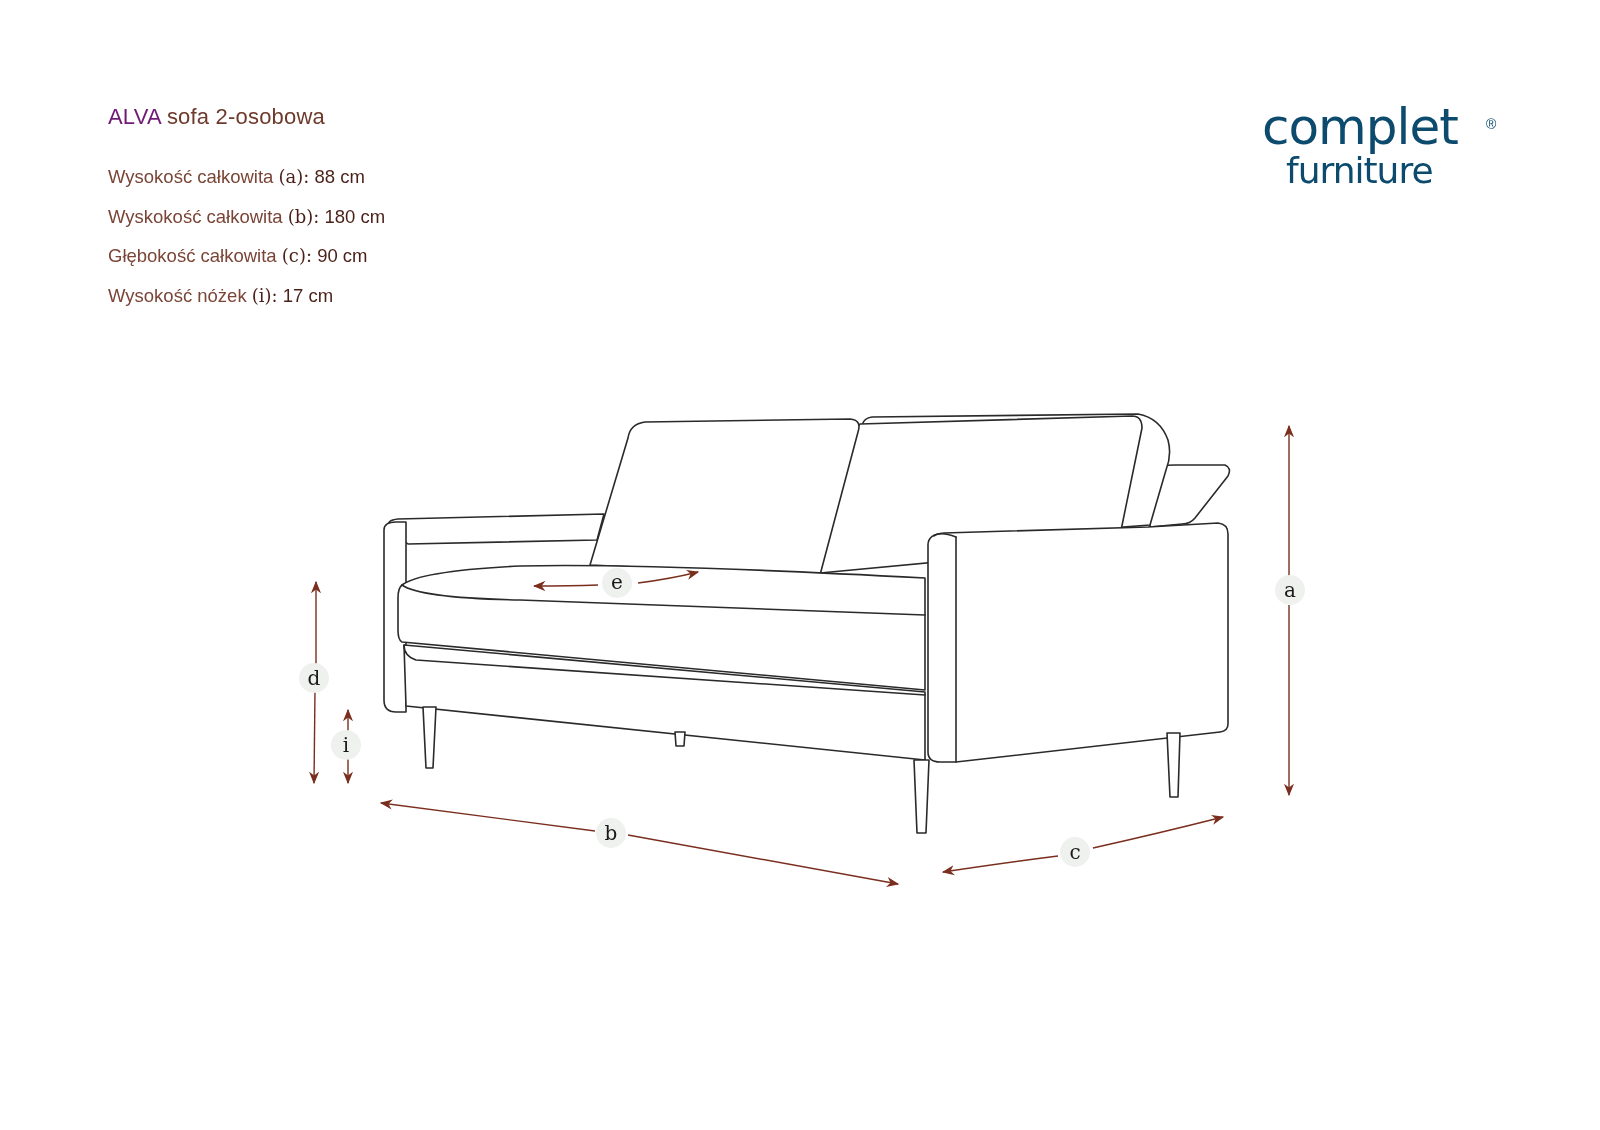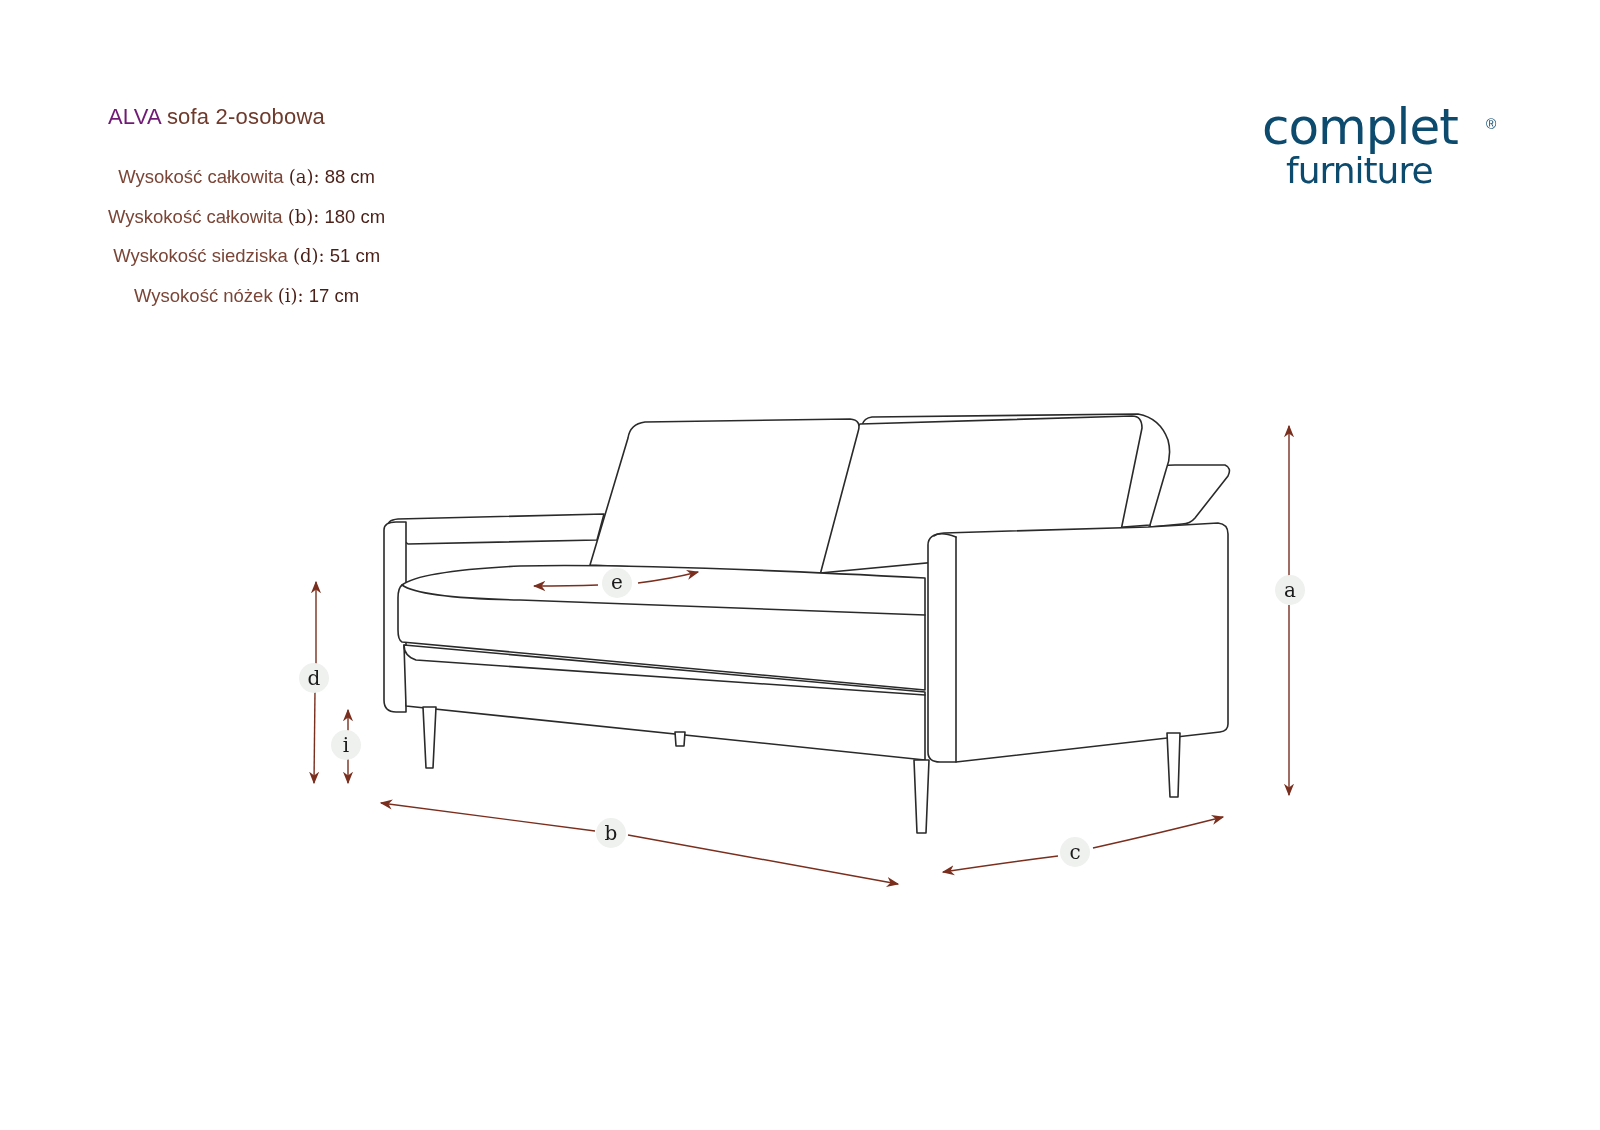--- a/index.html
+++ b/index.html
@@ -1,19 +1,19 @@
 <!DOCTYPE html>
 <html><head>
   <meta charset="utf-8">
   <style>
     html, body { margin: 0; padding: 0; background: #ffffff; }
     body { width: 1600px; height: 1130px; position: relative; overflow: hidden; font-family: "Liberation Sans", "DejaVu Sans", sans-serif; }
     .title { position: absolute; left: 108px; top: 104px; font-size: 22px; color: #6e3a2c; letter-spacing: 0.2px; }
     .title .model { color: #701a75; }
-    .specs { position: absolute; left: 108px; top: 166px; text-align: center; }
+    .specs { position: absolute; left: 108px; top: 166px; }
     .spec-row { height: 39.5px; font-size: 18.5px; color: #7a4536; white-space: nowrap; }
     .spec-row .key { color: #4a1f17; font-family: "DejaVu Serif", serif; font-size: 18px; }
     .spec-row .val { color: #4a1f17; }
     .logo { position: absolute; left: 1262px; top: 102px; width: 240px; height: 100px; color: #0c4a6e; }
     .logo .l1 { position: absolute; left: 0; top: 0; font-size: 50px; line-height: 50px; letter-spacing: -1px; font-family: "DejaVu Sans", sans-serif; font-weight: normal; }
     .logo .l2 { position: absolute; left: 24px; top: 44px; font-size: 36px; line-height: 50px; letter-spacing: -1px; font-family: "DejaVu Sans", sans-serif; }
     .logo .reg { position: absolute; left: 224px; top: 14px; font-size: 14px; }
     svg.drawing { position: absolute; left: 0; top: 0; }
     .badge-text { font-family: "DejaVu Serif", serif; font-size: 20px; fill: #1a1a1a; }
   </style>
@@ -30,23 +30,23 @@
     <span>Wysokość całkowita</span>
     <span class="key">(a):</span>
     <span class="val">88 cm</span>
   </div>
   <div class="spec-row">
     <span>Wyskokość całkowita</span>
     <span class="key">(b):</span>
     <span class="val">180 cm</span>
   </div>
   <div class="spec-row">
-    <span>Wyskokość siedziska</span>
-    <span class="key">(d):</span>
-    <span class="val">51 cm</span>
+    <span>Głębokość całkowita</span>
+    <span class="key">(c):</span>
+    <span class="val">90 cm</span>
   </div>
   <div class="spec-row">
     <span>Wysokość nóżek</span>
     <span class="key">(i):</span>
     <span class="val">17 cm</span>
   </div>
 </div>
 
 <div class="logo">
   <span class="l1">complet</span>

